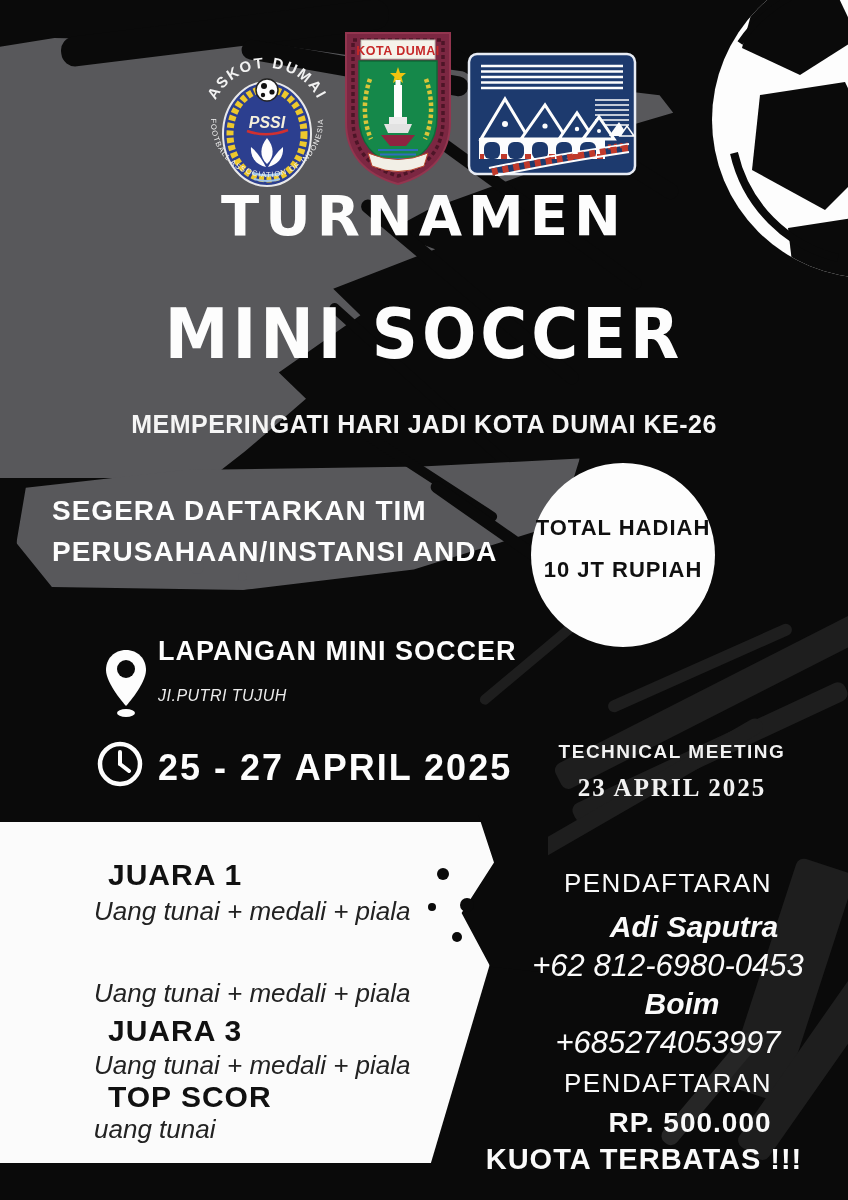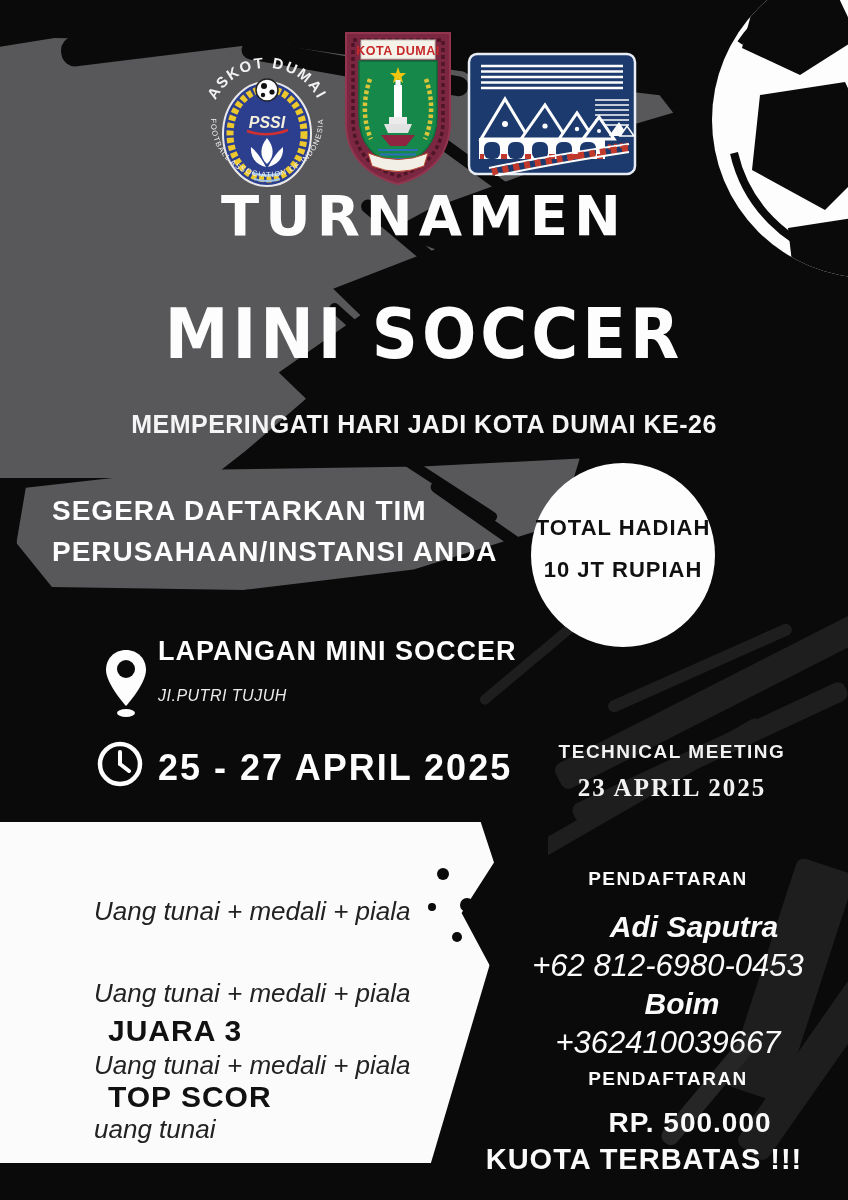--- a/index.html
+++ b/index.html
@@ -58,21 +58,21 @@
   .prize-circle .l1{position:absolute;left:0;top:52px;width:100%;font-weight:bold;font-size:22px;letter-spacing:1px;}
   .prize-circle .l2{position:absolute;left:0;top:94px;width:100%;font-weight:bold;font-size:22px;letter-spacing:1px;}
   .venue-name{left:158px;top:636px;font-weight:bold;font-size:27px;letter-spacing:1px;color:#fdfdfd;}
   .venue-addr{left:158px;top:687px;font-style:italic;font-size:16px;letter-spacing:.5px;color:#ececec;}
   .date-text{left:158px;top:747px;font-weight:bold;font-size:36px;letter-spacing:2px;color:#fdfdfd;}
   .tm1{left:496px;top:726px;width:352px;text-align:center;font-weight:bold;font-size:19px;letter-spacing:1.5px;color:#f2f2f2;margin-top:15px;}
   .tm2{left:496px;top:774px;width:352px;text-align:center;font-weight:bold;font-size:25px;letter-spacing:2px;color:#f2f2f2;font-family:Liberation Serif, serif;}
   .prize-item-title{position:absolute;left:14px;font-weight:bold;font-size:30px;letter-spacing:1px;color:#111;}
   .prize-item-desc{position:absolute;left:0;font-style:italic;font-size:26px;color:#222;}
   .reg{left:492px;width:352px;text-align:center;color:#fafafa;}
-  .reg-label{font-weight:bold;font-size:19px;letter-spacing:1.5px;}
+  .reg-label{font-weight:normal;font-size:26px;letter-spacing:1.5px;}
   .reg-name{font-weight:bold;font-style:italic;font-size:30px;}
   .reg-phone{font-style:italic;font-size:31px;font-weight:300;}
   .reg-fee{font-weight:bold;font-size:28px;letter-spacing:1px;}
   .reg-quota{font-weight:bold;font-size:29px;letter-spacing:1px;}
 </style>
 </head>
 <body>
 
 <div class="poster">
 
@@ -247,30 +247,31 @@
   <div class="tm2 abs">23 APRIL 2025</div>
 
   <div class="prize-panel abs"></div>
   <div class="corner-blob abs"></div>
   <div class="dot abs" style="left:437px;top:868px;width:12px;height:12px;"></div>
   <div class="dot abs" style="left:460px;top:898px;width:14px;height:14px;"></div>
   <div class="dot abs" style="left:428px;top:903px;width:8px;height:8px;"></div>
   <div class="dot abs" style="left:452px;top:932px;width:10px;height:10px;"></div>
 
   <div class="abs" style="left:94px;top:852px;width:360px;height:300px;">
+    <div class="prize-item-title" style="top:6px;">JUARA 1</div>
     <div class="prize-item-desc" style="top:44px;">Uang tunai + medali + piala</div>
     <div class="prize-item-desc" style="top:126px;">Uang tunai + medali + piala</div>
     <div class="prize-item-title" style="top:162px;">JUARA 3</div>
     <div class="prize-item-desc" style="top:198px;">Uang tunai + medali + piala</div>
     <div class="prize-item-title" style="top:228px;">TOP SCOR</div>
     <div class="prize-item-desc" style="top:262px;">uang tunai</div>
   </div>
 
   <div class="reg reg-label abs" style="top:868px;">PENDAFTARAN</div>
   <div class="reg reg-name abs" style="top:910px;margin-left:26px;">Adi Saputra</div>
   <div class="reg reg-phone abs" style="top:948px;">+62 812-6980-0453</div>
   <div class="reg reg-name abs" style="top:987px;margin-left:14px;">Boim</div>
-  <div class="reg reg-phone abs" style="top:1025px;">+362410039667</div>
+  <div class="reg reg-phone abs" style="top:1025px;">+685274053997</div>
   <div class="reg reg-label abs" style="top:1068px;">PENDAFTARAN</div>
   <div class="reg reg-fee abs" style="top:1107px;margin-left:22px;">RP. 500.000</div>
   <div class="reg reg-quota abs" style="top:1143px;margin-left:-24px;">KUOTA TERBATAS !!!</div>
 
 </div>
 
 </body></html>

